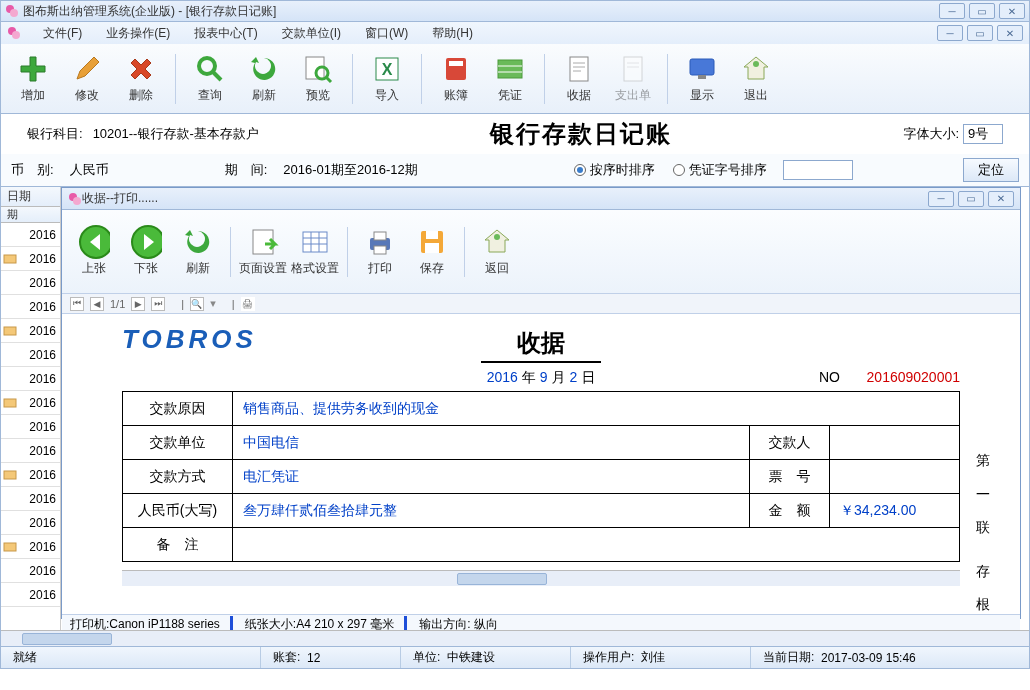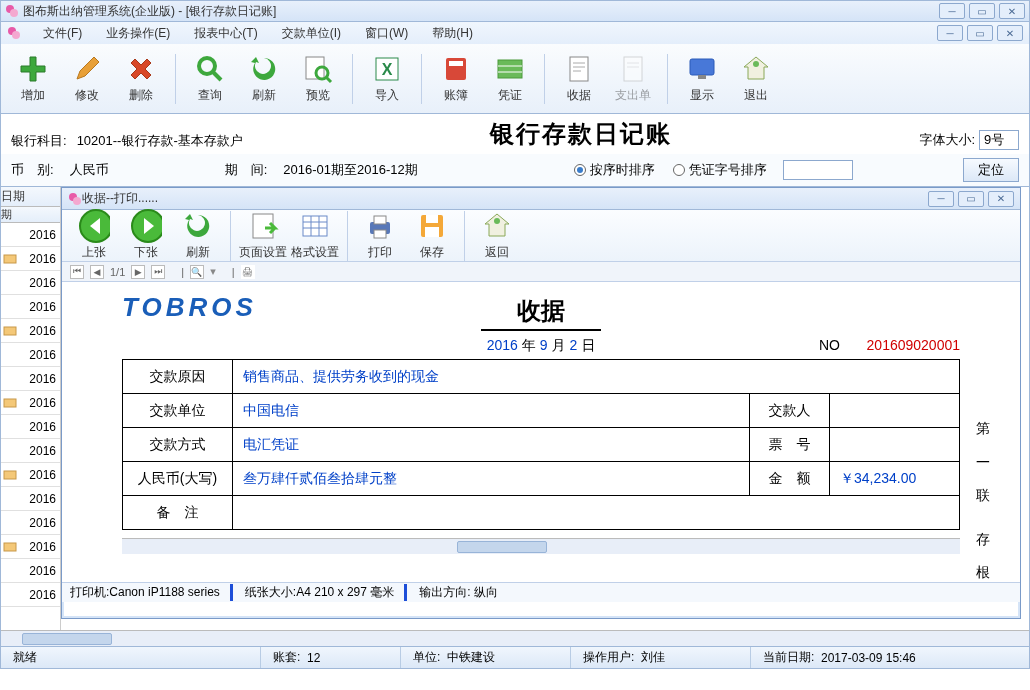--- a/index.html
+++ b/index.html
@@ -16,44 +16,44 @@
 .menu-item { padding: 2px 8px; color: #333; cursor: pointer; }
 .menu-spacer { flex: 1; }
 
 .main-toolbar { height: 70px; background: linear-gradient(#fafcfe, #e8f0fa); border: 1px solid #a0b8d8; border-top: none; display: flex; align-items: center; padding: 0 8px; gap: 6px; }
 .tb-btn { width: 48px; height: 62px; display: flex; flex-direction: column; align-items: center; justify-content: center; gap: 2px; cursor: pointer; border-radius: 3px; }
 .tb-icon { width: 32px; height: 32px; display: flex; align-items: center; justify-content: center; }
 .tb-label { font-size: 12px; color: #333; }
 .tb-sep { width: 1px; height: 50px; background: #c0d0e8; margin: 0 4px; }
 .disabled { opacity: 0.45; }
 
-.info-row { display: flex; align-items: flex-end; padding: 4px 10px; font-size: 13px; gap: 10px; border-left: 1px solid #a0b8d8; border-right: 1px solid #a0b8d8; }
+.info-row { display: flex; align-items: center; padding: 4px 26px; font-size: 13px; gap: 10px; border-left: 1px solid #a0b8d8; border-right: 1px solid #a0b8d8; }
 .info-label { color: #000; }
 .page-title { flex: 1; text-align: center; font-size: 24px; font-weight: bold; color: #000; letter-spacing: 2px; }
 .fontsize-box { display: flex; align-items: center; gap: 4px; }
 .combo { border: 1px solid #8ca8ce; background: #fff; height: 20px; padding: 0 4px; min-width: 40px; display: flex; align-items: center; }
 
 .filter-row { display: flex; align-items: center; padding: 4px 10px; font-size: 13px; gap: 16px; border: 1px solid #a0b8d8; border-top: none; background: #f8fbfe; }
 .radio-group { display: flex; gap: 18px; align-items: center; }
 .radio-opt { display: flex; align-items: center; gap: 4px; }
 .radiodot { width: 12px; height: 12px; border: 1px solid #666; border-radius: 50%; background: #fff; display: flex; align-items: center; justify-content: center; }
 .radiodot.sel::after { content: ""; width: 6px; height: 6px; background: #3a7cca; border-radius: 50%; }
 .locate-btn { margin-left: auto; padding: 2px 14px; border: 1px solid #8ca8ce; background: linear-gradient(#f6faff, #dce8f7); cursor: pointer; }
 .locate-input { width: 70px; height: 20px; border: 1px solid #8ca8ce; }
 
 .grid-area { position: relative; height: 460px; border: 1px solid #a0b8d8; border-top: none; }
 .grid-left { width: 60px; height: 100%; border-right: 1px solid #ccc; background: #fff; }
-.grid-header { height: 20px; background: linear-gradient(#f4f8fd, #e4eefa); border-bottom: 1px solid #bbb; display: flex; align-items: center; font-size: 12px; color: #333; }
+.grid-header { height: 20px; background: linear-gradient(#f4f8fd, #e4eefa); border-bottom: 1px solid #bbb; display: flex; align-items: center; padding-left: 6px; font-size: 12px; color: #333; }
 .grid-cell { height: 24px; border-bottom: 1px solid #e0e0e0; display: flex; align-items: center; justify-content: flex-end; padding-right: 4px; font-size: 12px; position: relative; }
 .row-icon { position: absolute; left: 2px; width: 14px; height: 12px; }
 
 
 .print-win { position: absolute; left: 60px; top: 0; right: 8px; height: 432px; background: #fff; border: 1px solid #7a9ac8; box-shadow: 0 0 0 2px #d5e4f7 inset; }
 .print-title { height: 22px; background: linear-gradient(#e8f0fb, #d5e4f7); border-bottom: 1px solid #a0b8d8; display: flex; align-items: center; padding: 0 6px; }
-.print-toolbar { height: 52px; background: linear-gradient(#fbfdff, #ecf3fb); border-bottom: 1px solid #c0d0e8; display: flex; align-items: center; padding: 0 8px; gap: 4px; }
+.print-toolbar { height: 84px; background: linear-gradient(#fbfdff, #ecf3fb); border-bottom: 1px solid #c0d0e8; display: flex; align-items: center; padding: 0 8px; gap: 4px; }
 .nav-bar { height: 20px; background: #f0f4fa; border-bottom: 1px solid #c0d0e8; display: flex; align-items: center; padding: 0 8px; gap: 6px; font-size: 11px; color: #666; }
 .nav-btn { width: 14px; height: 14px; border: 1px solid #bbb; background: #fff; display: flex; align-items: center; justify-content: center; font-size: 9px; cursor: pointer; }
 .doc-area { height: 300px; overflow: auto; background: #fff; padding: 10px 60px; position: relative; }
 .logo-text { font-family: Arial; font-size: 26px; font-weight: bold; font-style: italic; color: #1a5eb8; letter-spacing: 4px; }
 .receipt-title { text-align: center; font-size: 24px; font-weight: bold; color: #000; margin-top: -28px; }
 .receipt-underline { width: 120px; border-bottom: 2px double #000; margin: 2px auto 6px; }
 .date-row { display: flex; justify-content: center; gap: 4px; font-size: 14px; color: #0040c8; margin-bottom: 4px; position: relative; }
 .date-row .no-label { position: absolute; right: 120px; color: #000; }
 .date-row .no-val { position: absolute; right: 0; color: #d00000; }
 .receipt-table { width: 100%; border-collapse: collapse; }

